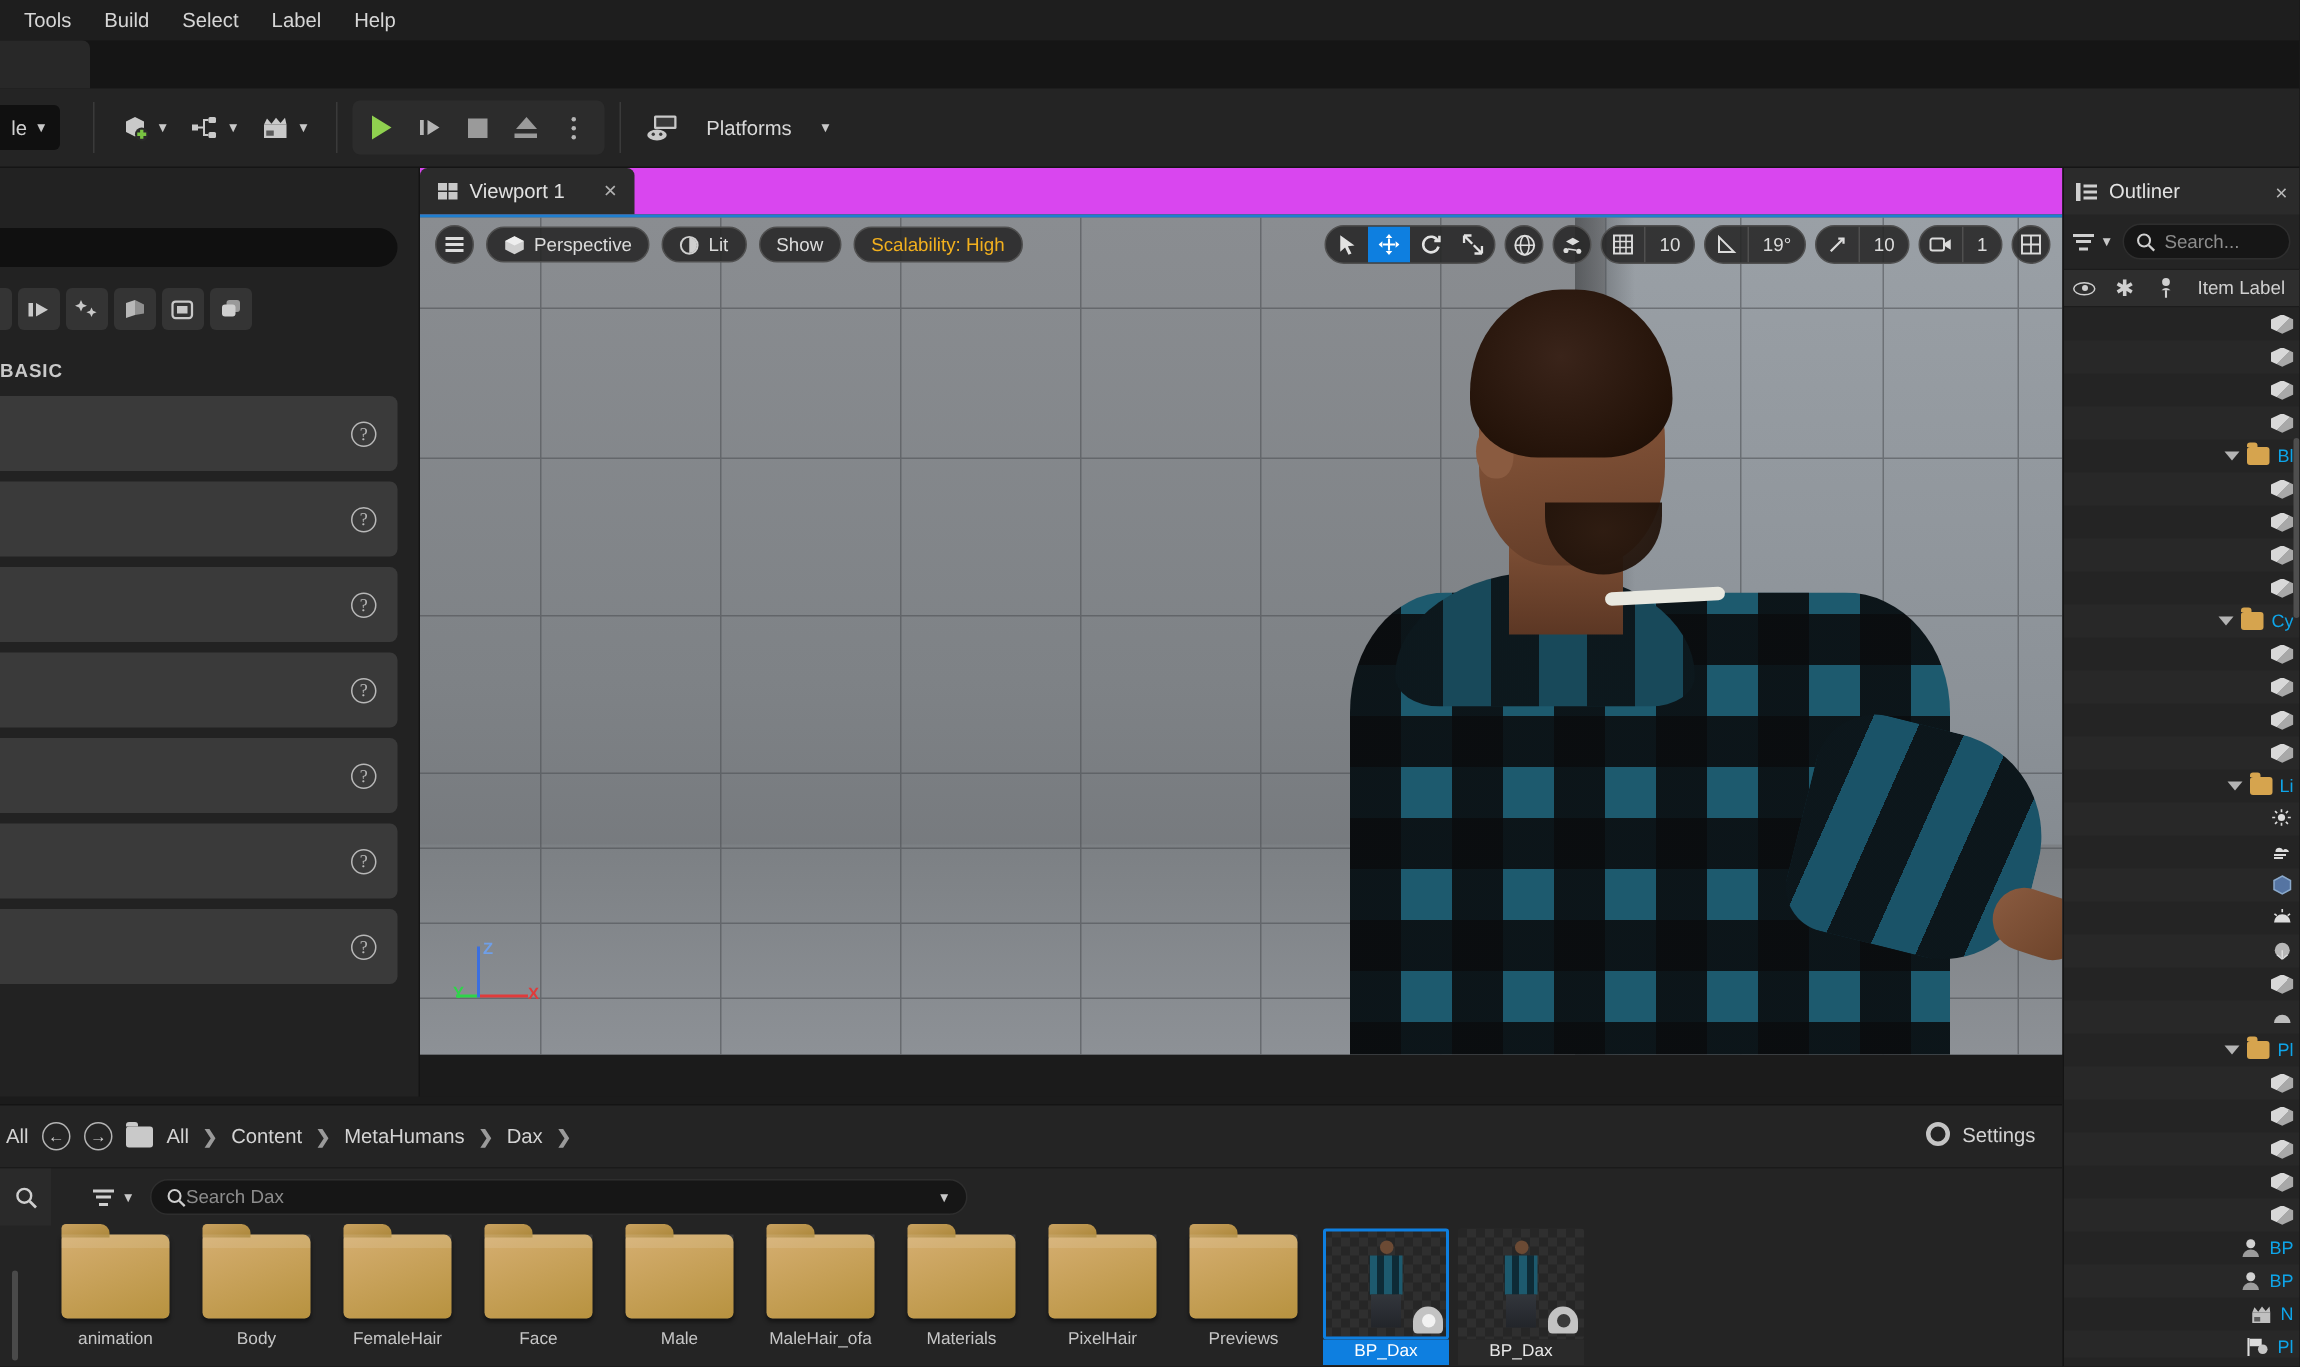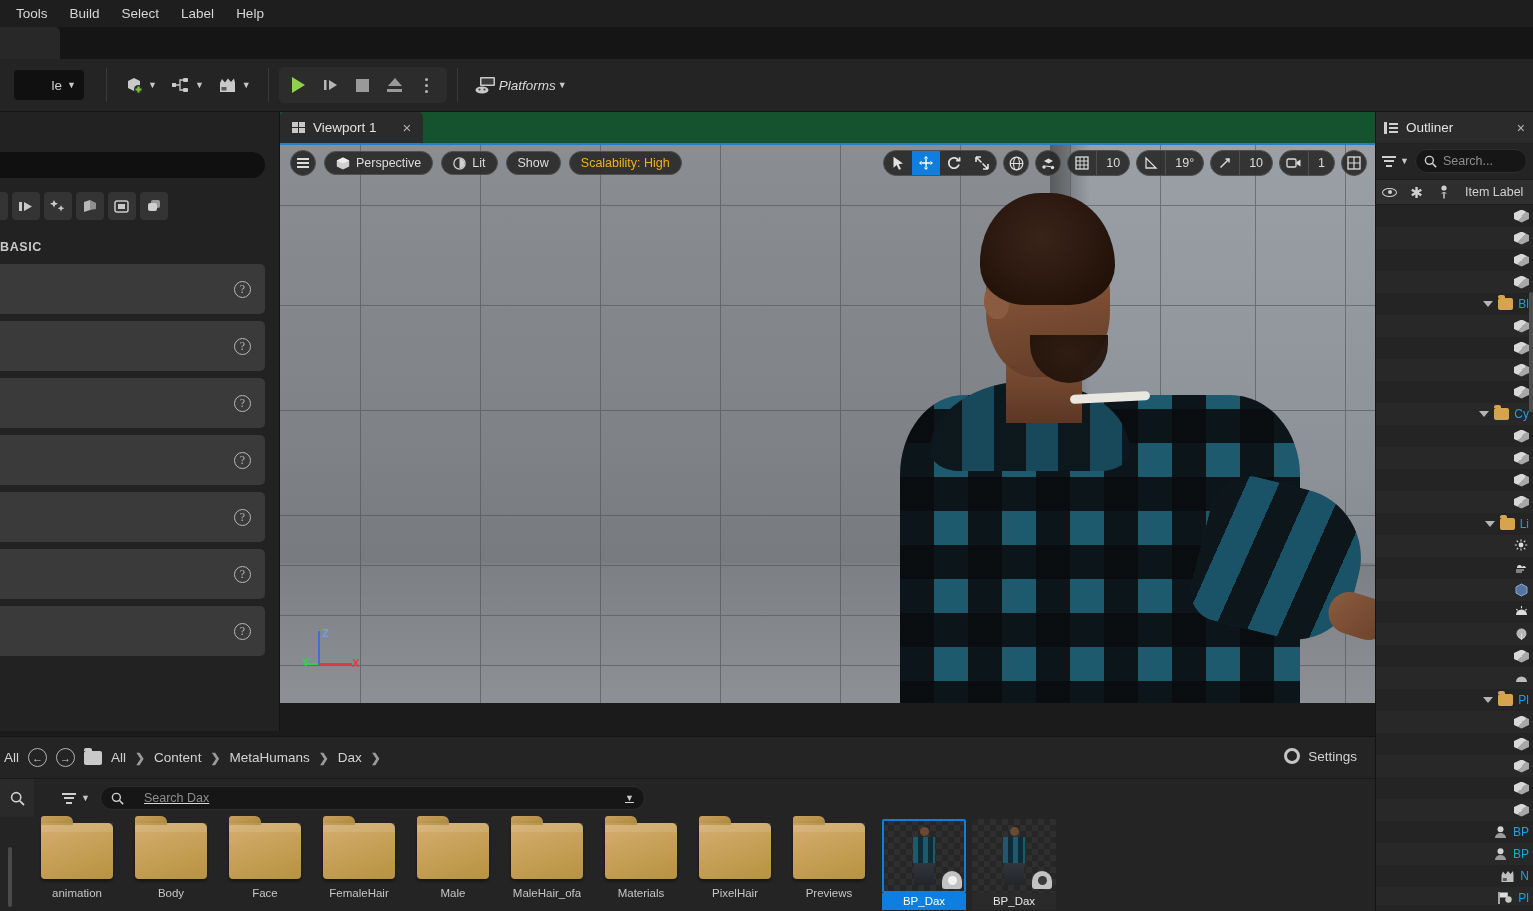--- a/index.html
+++ b/index.html
@@ -31,21 +31,20 @@
   .lvl-tab {
     position: absolute; left: 0; top: 0; width: 60px; height: 32px;
     background: #282828; border-top-right-radius: 5px;
   }
 
   
   .toolbar {
     position: absolute; top: 59px; left: 0; width: 1533px; height: 53px;
     background: #242424; display: flex; align-items: center;
     border-bottom: 1px solid #151515;
-    padding-left: 44px;
   }
   .tb-modedd {
     margin-left: -30px; width: 70px; height: 30px; background: #101010;
     border-radius: 4px; display: flex; align-items: center; justify-content: flex-end;
     padding-right: 8px; gap: 5px; font-size: 13.5px; color: #d0d0d0;
   }
   .tb-sep { width: 1px; height: 34px; background: #3a3a3a; margin: 0 10px; }
   .tb-group { display: flex; align-items: center; }
   .tb-btn {
     display: flex; align-items: center; gap: 4px; height: 34px;
@@ -101,21 +100,21 @@
   }
   .qmark {
     width: 17px; height: 17px; border: 1.6px solid #b8b8b8; border-radius: 50%;
     display: flex; align-items: center; justify-content: center;
     font-size: 12px; color: #b8b8b8; font-family: "Liberation Serif", serif;
   }
 
   
   .vp-tabbar {
     position: absolute; top: 112px; left: 280px; width: 1095px; height: 31px;
-    background: #14532d;
+    background: #d946ef;
   }
   .vp-tab {
     position: absolute; left: 0; top: 0; height: 31px; padding: 0 12px;
     background: #2b2b2b; border-top-left-radius: 5px; border-top-right-radius: 5px;
     display: flex; align-items: center; gap: 8px; font-size: 13.5px; color: #e2e2e2;
   }
   .tab-x { font-size: 15px; color: #b0b0b0; margin-left: 18px; }
   .tabicon {
     width: 13px; height: 11px; display: grid;
     grid-template-columns: 1fr 1fr; grid-template-rows: 1fr 1fr; gap: 1.5px;
@@ -299,21 +298,21 @@
     background: #2a2a2a;
   }
   .filter-ico { display: flex; flex-direction: column; align-items: center; gap: 2.5px; }
   .filter-ico i { background: #cfcfcf; height: 2px; }
   .filter-ico i:nth-child(1) { width: 14px; }
   .filter-ico i:nth-child(2) { width: 10px; }
   .filter-ico i:nth-child(3) { width: 6px; }
   .cb-search {
     flex: 0 0 auto; width: 545px; height: 24px; margin-left: 10px;
     background: #161616; border-radius: 12px; display: flex; align-items: center;
-    padding: 0 10px; gap: 20px; border: 1px solid #2e2e2e; text-decoration: underline;
+    padding: 0 10px; gap: 0; border: 1px solid #2e2e2e;
   }
   .cb-search input {
     flex: 1; background: transparent; border: none; outline: none;
     color: #cfcfcf; font-size: 12.5px; font-family: "Liberation Sans", sans-serif;
   }
   .cb-search input::placeholder { color: #8d8d8d; }
 
   .cb-assets {
     position: absolute; top: 82px; left: 30px; right: 0; height: 95px;
     display: flex; gap: 0; align-items: flex-start;
@@ -524,21 +523,21 @@
         <div class="kebab">
             <i></i>
             <i></i>
             <i></i>
           </div>
       </div>
     </div>
 
     <div class="tb-sep"></div>
 
-    <div class="tb-btn" style="gap:2px;font-style:italic;">
+    <div class="tb-btn" style="gap:18px;">
       <svg width="22" height="18" viewBox="0 0 22 18">
         <rect x="5" y="1" width="15" height="9" rx="1" fill="#c9c9c9"></rect>
         <rect x="6.5" y="2.5" width="12" height="6" fill="#3a3a3a"></rect>
         <ellipse cx="7" cy="14" rx="6.5" ry="3.6" fill="#c9c9c9"></ellipse>
         <circle cx="4.5" cy="13.5" r="1.1" fill="#3a3a3a"></circle>
         <circle cx="9.5" cy="13.5" r="1.1" fill="#3a3a3a"></circle>
       </svg>
       <span style="font-size:13.5px;">Platforms</span>
       <span class="chev">▼</span>
     </div>
@@ -846,25 +845,25 @@
       <div class="asset">
         <div class="folder-big"></div>
         <div class="asset-label">animation</div>
       </div>
       <div class="asset">
         <div class="folder-big"></div>
         <div class="asset-label">Body</div>
       </div>
       <div class="asset">
         <div class="folder-big"></div>
-        <div class="asset-label">Face</div>
+        <div class="asset-label">FemaleHair</div>
       </div>
       <div class="asset">
         <div class="folder-big"></div>
-        <div class="asset-label">FemaleHair</div>
+        <div class="asset-label">Face</div>
       </div>
       <div class="asset">
         <div class="folder-big"></div>
         <div class="asset-label">Male</div>
       </div>
       <div class="asset">
         <div class="folder-big"></div>
         <div class="asset-label">MaleHair_ofa</div>
       </div>
       <div class="asset">

